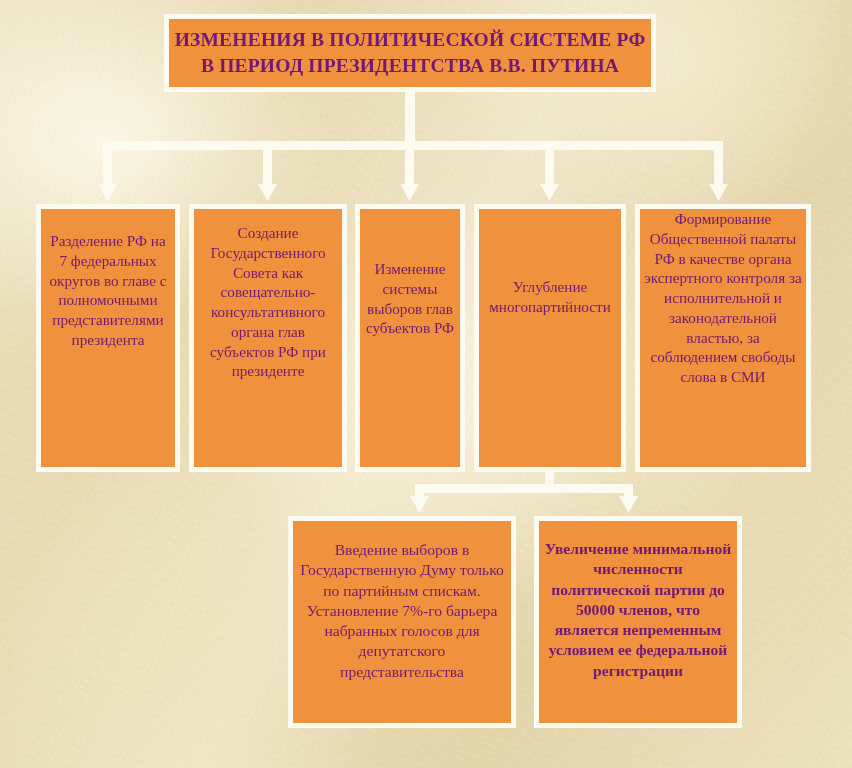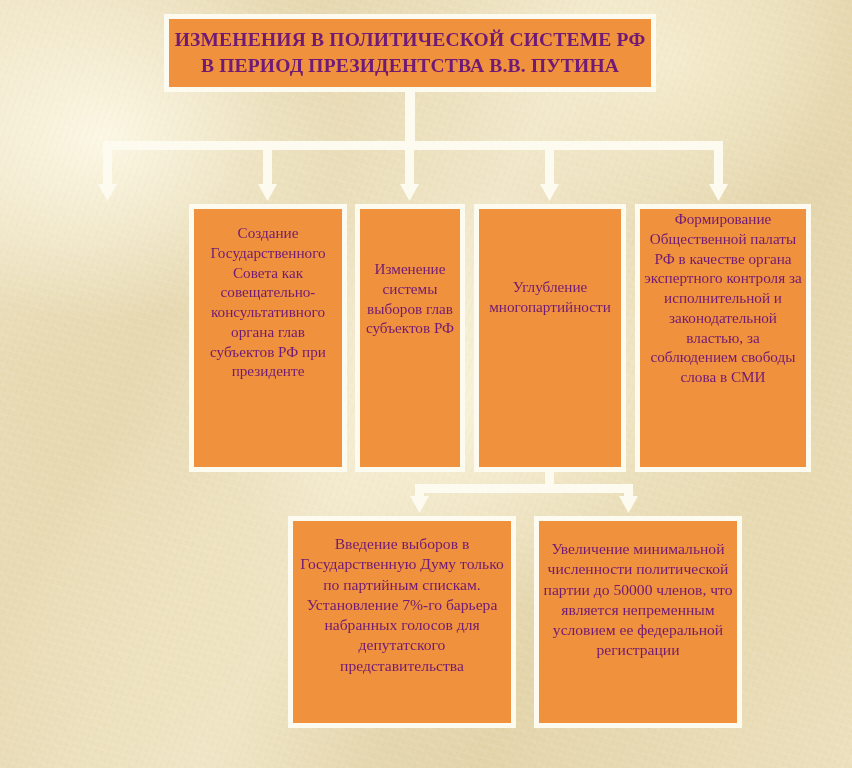--- a/index.html
+++ b/index.html
@@ -99,22 +99,22 @@
   #node-3 .txt { padding-top: 50px; }
   #node-4 .txt { padding-top: 68px; }
   #node-5 .txt { }
 
   .row2 {
     top: 516px;
     height: 212px;
     font-size: 15.6px;
   }
   #node-6 { left: 288px; width: 228px; }
-  #node-7 { left: 534px; width: 208px; }
-  #node-6 .txt { padding-top: 13px; }
+  #node-7 { left: 534px; width: 208px; font-weight: bold; }
+  #node-6 .txt { padding-top: 19px; }
   #node-7 .txt { padding-top: 18px; }
 </style>
 </head>
 <body>
 
 <div id="stage">
 
   <div id="grain"></div>
 
   <svg id="connectors" viewBox="0 0 852 768" width="852" height="768" xmlns="http://www.w3.org/2000/svg">
@@ -145,20 +145,23 @@
 
       <polygon points="410,496 429,496 419.5,513"></polygon>
       <polygon points="619,496 638,496 628.5,513"></polygon>
     </g>
   </svg>
 
   <div class="node" id="title-node">
     <span class="txt">ИЗМЕНЕНИЯ В ПОЛИТИЧЕСКОЙ СИСТЕМЕ РФ В ПЕРИОД ПРЕЗИДЕНТСТВА В.В. ПУТИНА</span>
   </div>
 
+  <div class="node row1" id="node-1">
+    <span class="txt">Разделение РФ на 7 федеральных округов во главе с полномочными представителями президента</span>
+  </div>
   <div class="node row1" id="node-3">
     <span class="txt">Изменение системы выборов глав субъектов РФ</span>
   </div>
   <div class="node row1" id="node-2">
     <span class="txt">Создание Государственного Совета как совещательно-консультативного органа глав субъектов РФ при президенте</span>
   </div>
   <div class="node row1" id="node-4">
     <span class="txt">Углубление многопартийности</span>
   </div>
   <div class="node row1" id="node-5">

